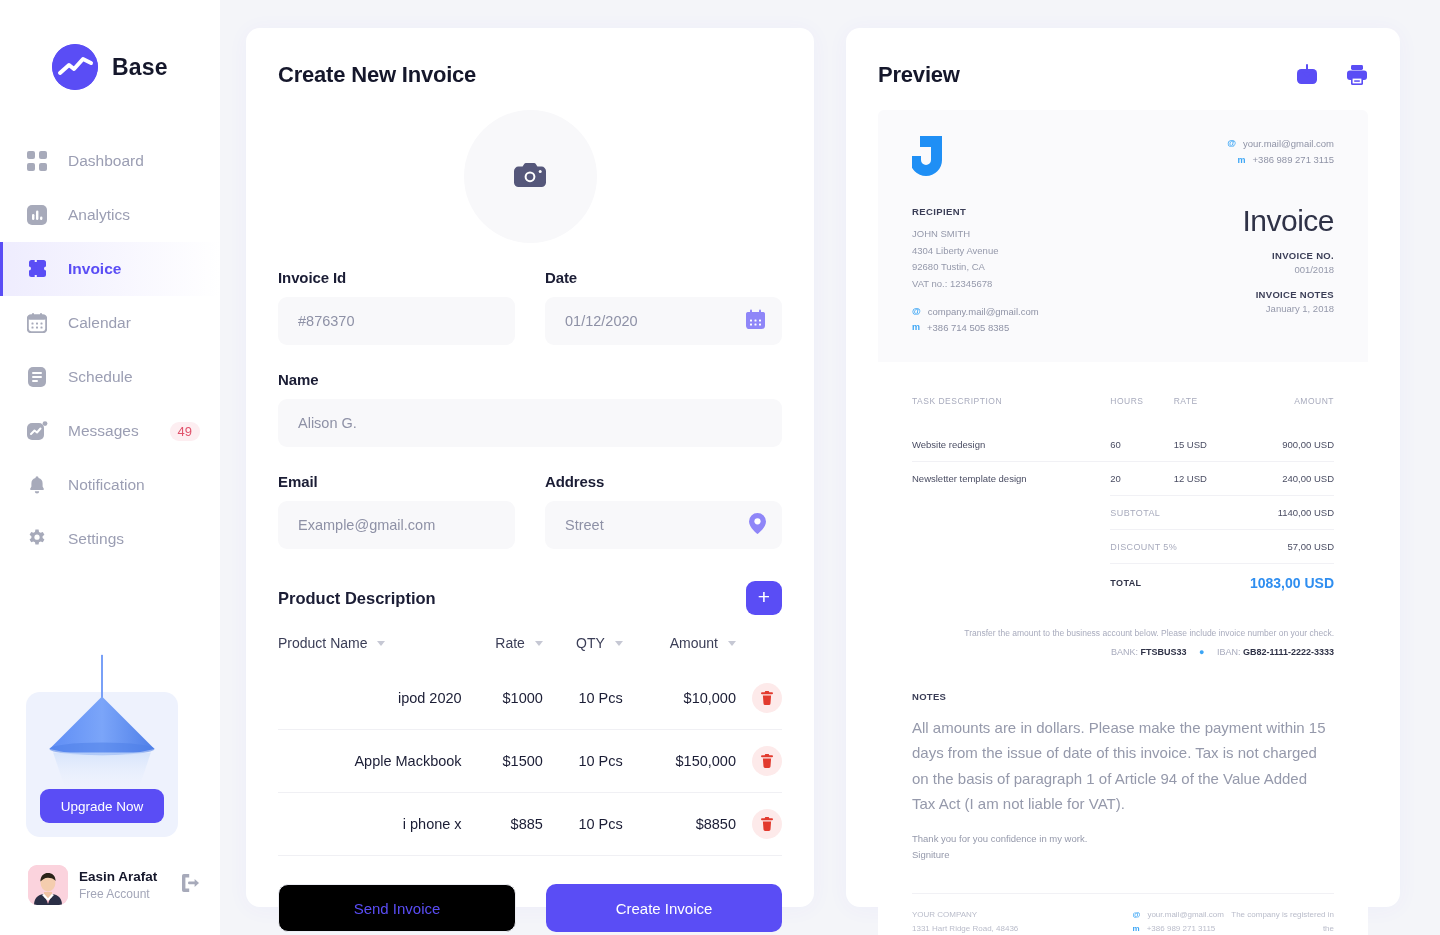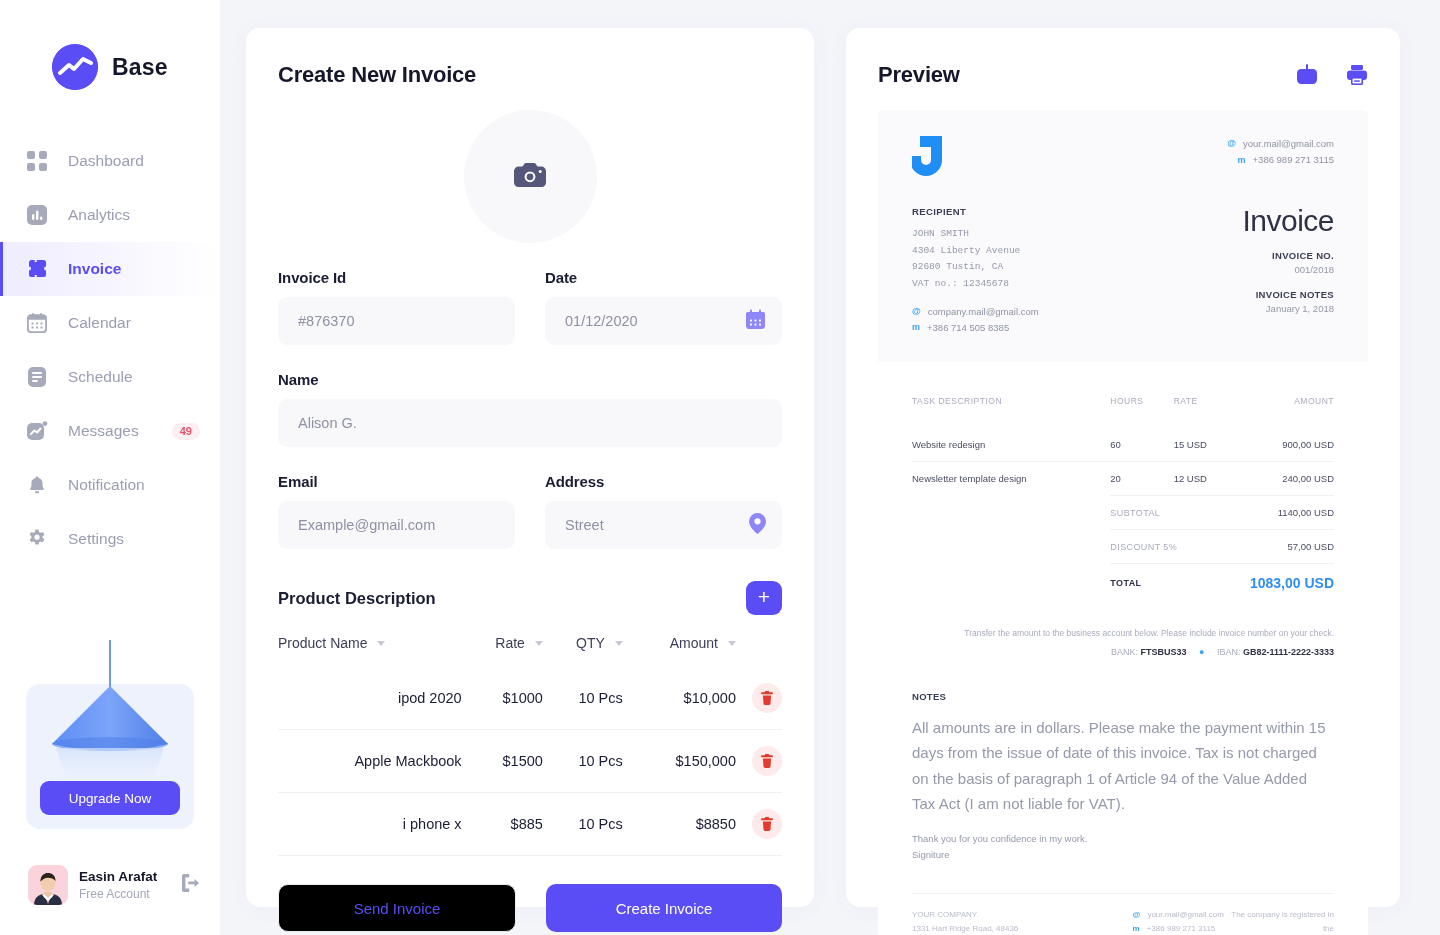--- a/index.html
+++ b/index.html
@@ -39,28 +39,28 @@
   .nav-item.active {
     background: linear-gradient(90deg, #eeecfe 0%, rgba(238,236,254,0) 100%);
   }
   .nav-item.active::before {
     content:''; position:absolute; left:0; top:0; bottom:0; width:3px; background:#5a4df5;
   }
   .nav-item.active .nav-label { color: #5a4df5; font-weight: 600; }
   .badge {
     margin-left: auto; margin-right: 20px;
     background: #fdeef1; color: #e0526b;
-    font-size: 11px; font-weight: bold;
+    font-size: 13px; font-weight: normal;
     border-radius: 9px; padding: 3px 8px; line-height: 1;
   }
 
   
   .upgrade-card {
-    margin: auto 26px 8px 26px;
-    width: 168px; height: 145px;
+    margin: auto 26px 0 26px;
+    width: 152px; height: 145px;
     background: #eef2fd; border-radius: 14px;
     position: relative; overflow: visible;
   }
   .lamp-wrap { position:absolute; left:0; right:0; top:-52px; height: 150px; display:flex; justify-content:center; }
   .upgrade-btn {
     position: absolute; left: 14px; right: 14px; bottom: 14px;
     height: 34px; border-radius: 9px; background: #5a4df5;
     color: #fff; font-size: 13.5px;
     display:flex; align-items:center; justify-content:center;
     border:none; cursor:pointer; font-family:inherit;
@@ -153,21 +153,21 @@
   .icon-btn { cursor:pointer; display:flex; }
 
   .doc { margin-top: 22px; }
   .doc-top { background:#fafafc; border-radius: 6px 6px 0 0; padding: 26px 34px 26px 34px; }
   .doc-toprow { display:flex; }
   .doc-contact { margin-left:auto; text-align:right; }
   .cline { display:flex; justify-content:flex-end; align-items:center; gap:7px; font-size:9.5px; color:#8f93a6; line-height:1.7; }
   .cmark { color:#3ba5f5; font-size:9px; font-weight:bold; }
   .doc-midrow { display:flex; margin-top: 26px; }
   .lbl-cap { font-size:9.5px; font-weight:bold; color:#3b3e57; letter-spacing:.4px; }
-  .addr { font-size:9.5px; color:#9599ab; line-height:1.75; margin-top:9px;font-family:Liberation Mono, monospace; }
+  .addr { font-size:9.5px; color:#9599ab; line-height:1.75; margin-top:9px; }
   .doc-right { margin-left:auto; text-align:right; }
   .inv-word { font-size:30px; color:#2f3247; font-weight:normal; letter-spacing:-.5px; line-height:1; }
   .meta-lbl { font-size:9.5px; font-weight:bold; color:#3b3e57; letter-spacing:.3px; margin-top:14px; }
   .meta-val { font-size:9.5px; color:#9599ab; margin-top:3px; }
 
   .doc-body { background:#fff; padding: 34px 34px 20px 34px; }
   table.tasks { width:100%; border-collapse:collapse; }
   table.tasks th {
     font-size:8.5px; color:#a8abbd; font-weight:normal; letter-spacing:.5px;
     text-align:left; padding-bottom:22px;

